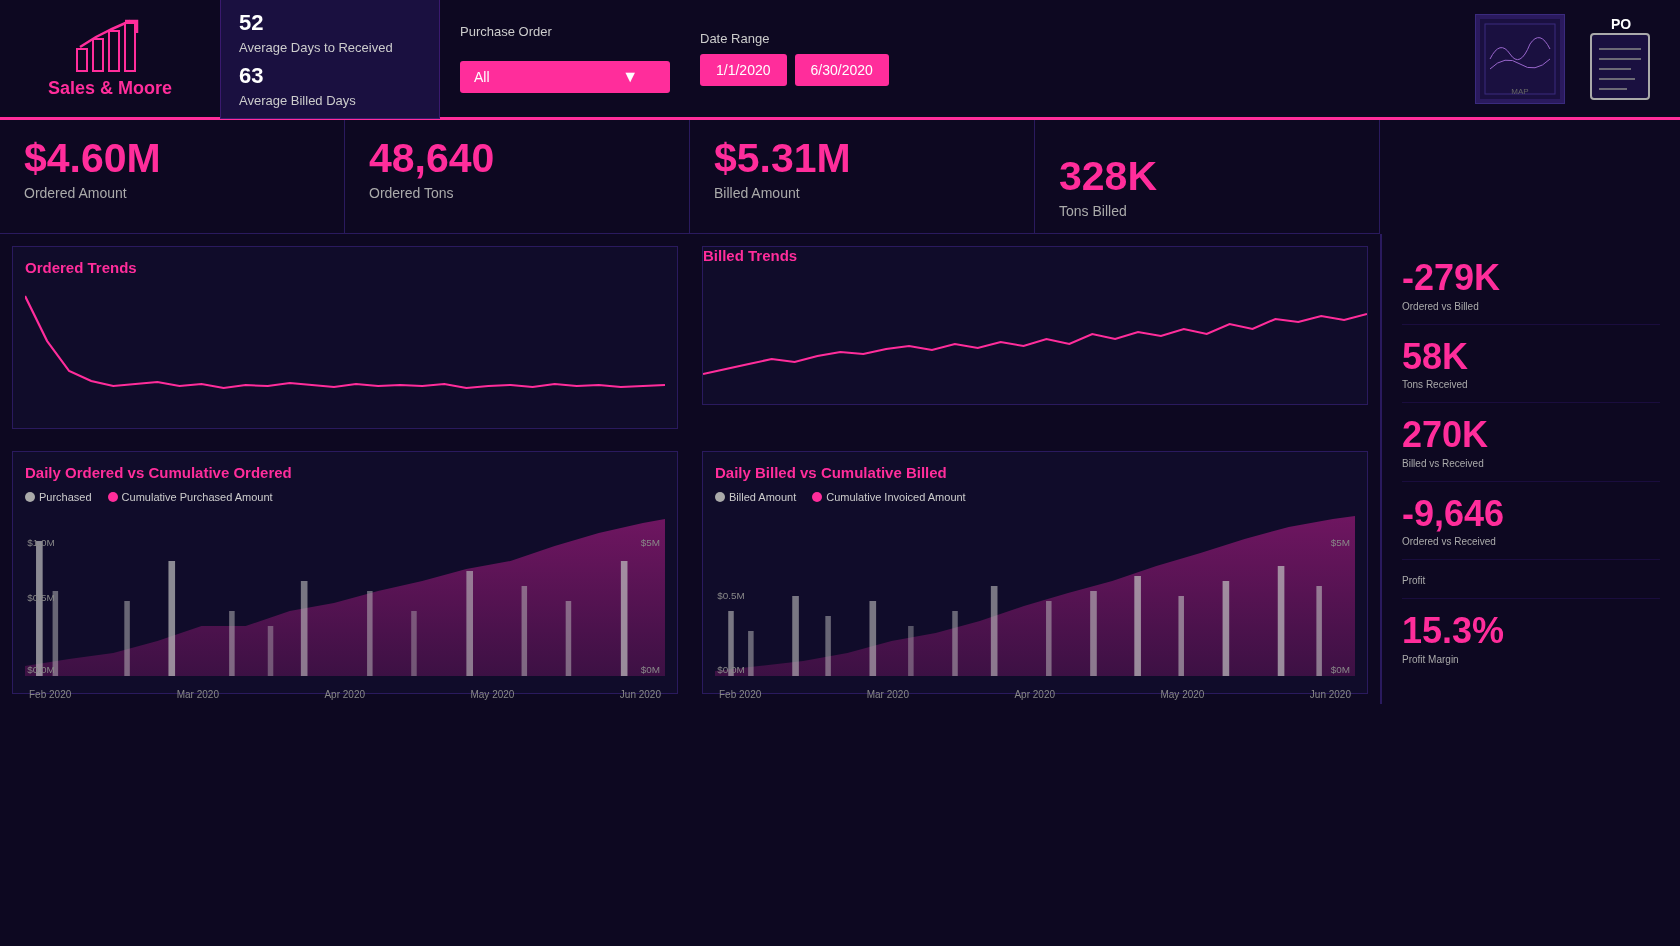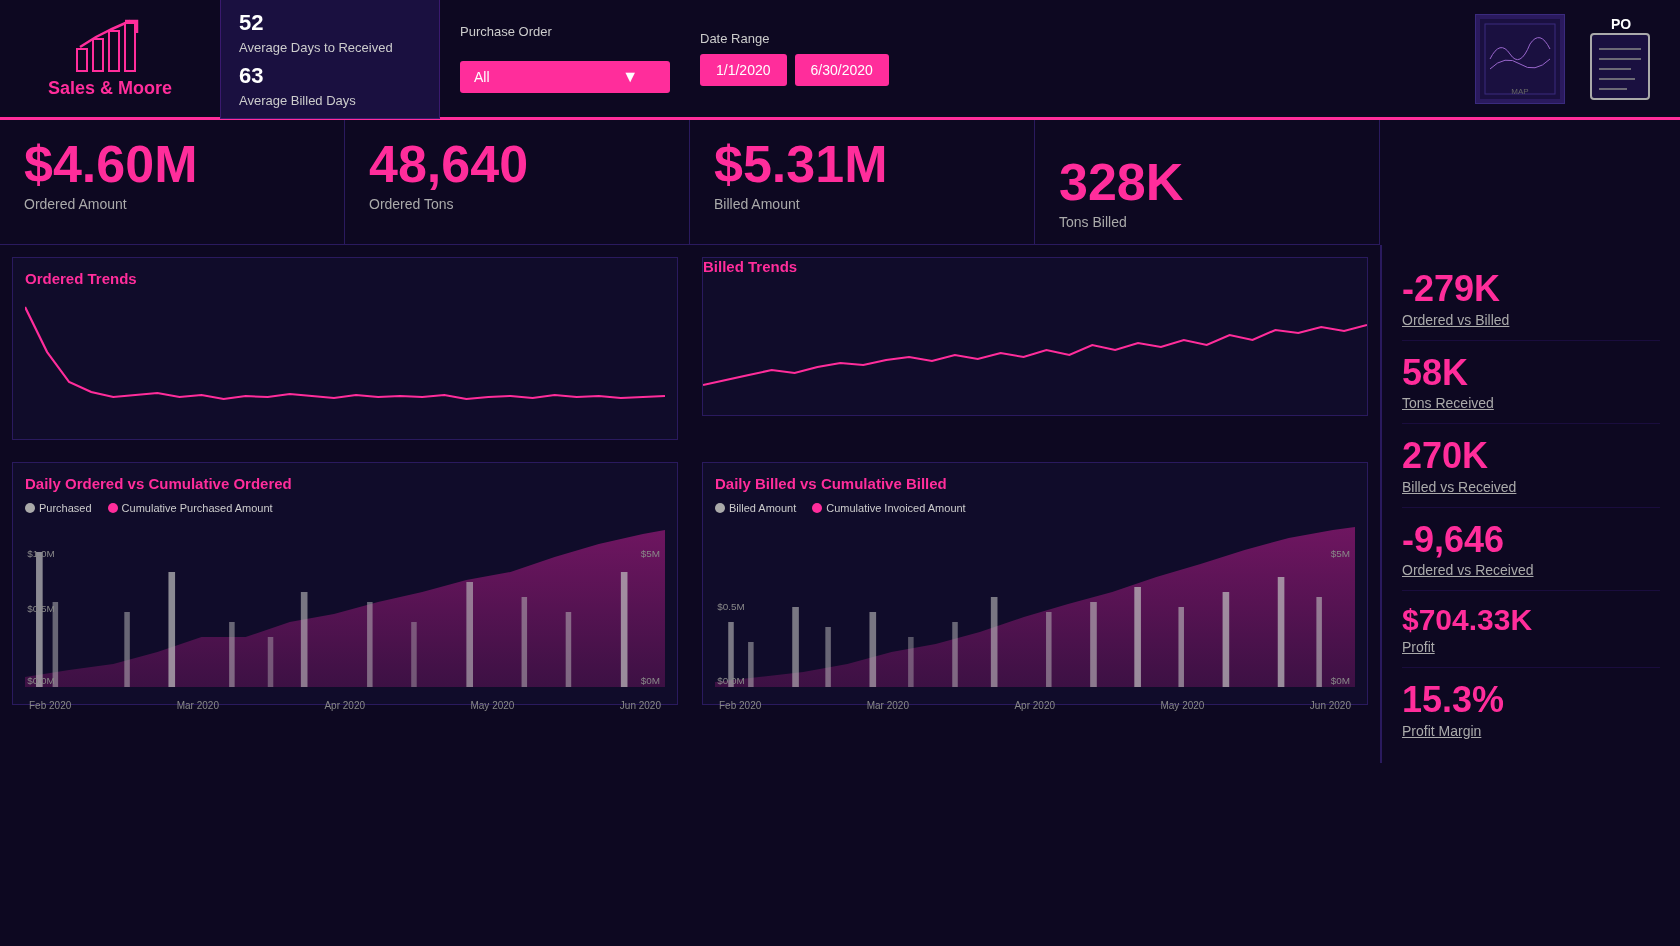--- a/index.html
+++ b/index.html
@@ -113,40 +113,39 @@
     .po-icon {
       width: 80px;
       height: 80px;
       background: transparent;
       display: flex;
       align-items: center;
       justify-content: center;
     }
     .kpi-value {
       color: #ff2d9b;
-      font-size: 52px;
+      font-size: 41px;
       font-weight: bold;
       line-height: 1;
     }
     .kpi-label {
       color: #aaa;
       font-size: 14px;
       margin-top: 6px;
     }
     .right-kpi-value {
       color: #ff2d9b;
       font-size: 36px;
       font-weight: bold;
       line-height: 1.1;
     }
     .right-kpi-label {
       color: #aaa;
-      font-size: 14px;
+      font-size: 10px;
       margin-top: 3px;
-      text-decoration: underline;
     }
     .chart-title {
       color: #ff2d9b;
       font-size: 15px;
       font-weight: bold;
       margin-bottom: 10px;
     }
     .legend {
       display: flex;
       gap: 16px;
@@ -303,21 +302,20 @@
       <div class="right-kpi-value">270K</div>
       <div class="right-kpi-label">Billed vs Received</div>
     </div>
 
     <div style="padding:12px 0; border-bottom:1px solid #1a0d3e;">
       <div class="right-kpi-value">-9,646</div>
       <div class="right-kpi-label">Ordered vs Received</div>
     </div>
 
     <div style="padding:12px 0; border-bottom:1px solid #1a0d3e;">
-      <div class="right-kpi-value" style="font-size:30px;">$704.33K</div>
       <div class="right-kpi-label">Profit</div>
     </div>
 
     <div style="padding:12px 0;">
       <div class="right-kpi-value">15.3%</div>
       <div class="right-kpi-label">Profit Margin</div>
     </div>
   </div>
 
   <div style="grid-column:1/3; padding:12px;">

